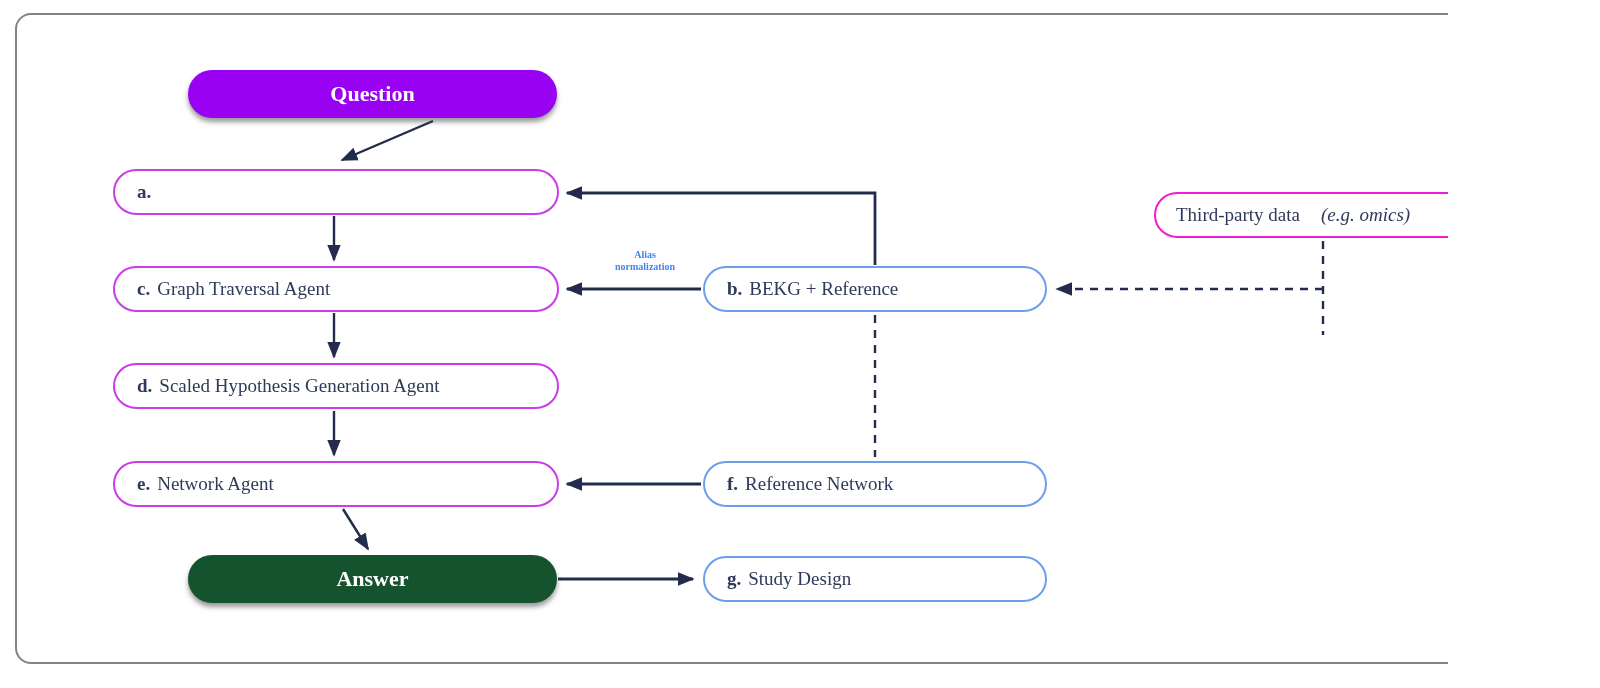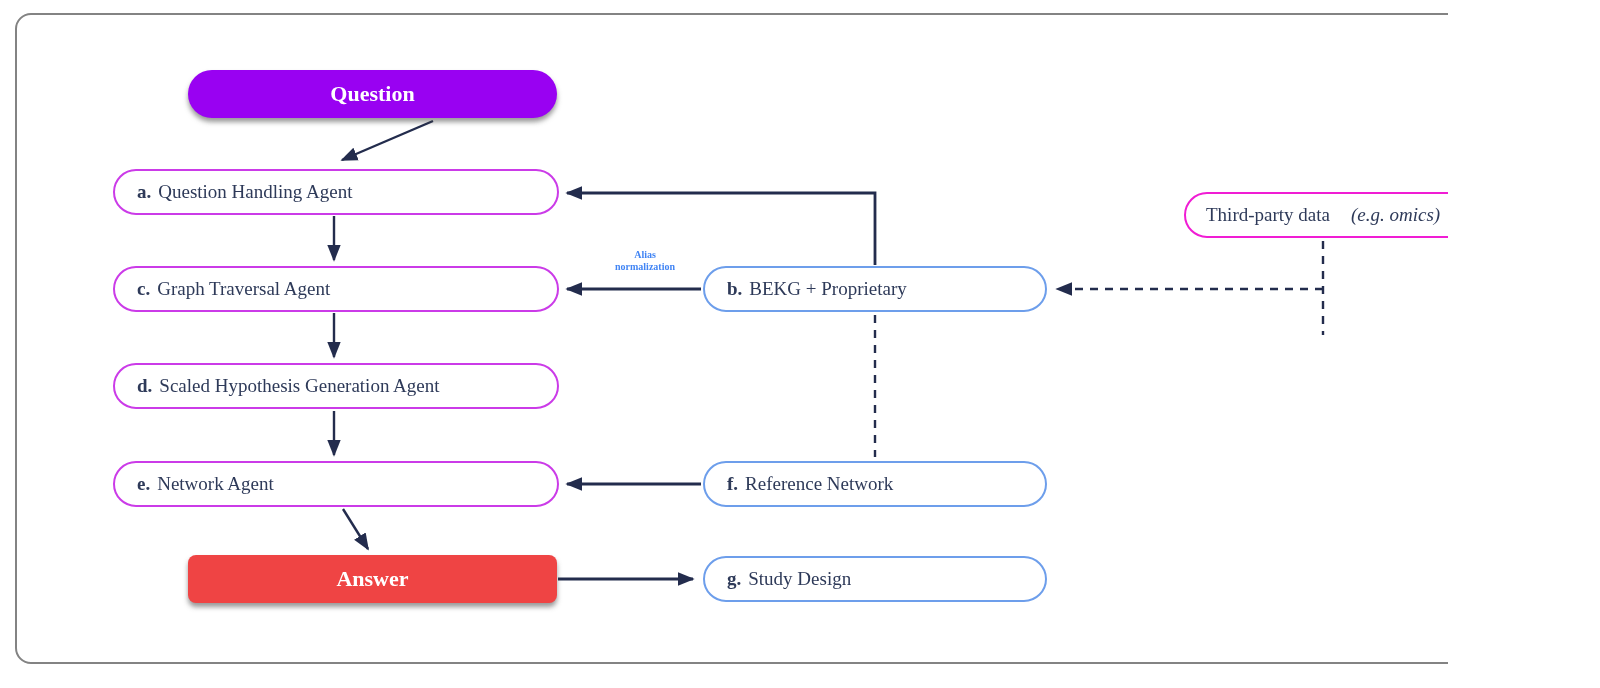--- a/index.html
+++ b/index.html
@@ -13,30 +13,30 @@
   }
   svg.connectors{position:absolute;left:0;top:0;width:1600px;height:688px;}
   .node{
     position:absolute;display:flex;align-items:center;box-sizing:border-box;
     background:#ffffff;border-radius:24px;font-size:19px;color:#2e3a59;
     padding-left:22px;white-space:nowrap;
   }
   .node .prefix{font-weight:bold;margin-right:7px;}
   .agent-node{border:2px solid #cb3be8;width:446px;height:46px;left:113px;}
   .resource-node{border:2px solid #6d9eeb;width:344px;height:46px;left:703px;}
-  .data-node{border:2px solid #f01dd4;width:323px;height:46px;left:1184px;padding-left:20px;}
+  .data-node{border:2px solid #f01dd4;width:323px;height:46px;left:1154px;padding-left:20px;}
   .data-node .ital{font-style:italic;margin-left:21px;}
   .pill{
     position:absolute;left:188px;width:369px;height:48px;border-radius:24px;
     display:flex;align-items:center;justify-content:center;
     color:#ffffff;font-weight:bold;font-size:22px;
     box-shadow:0 4px 5px rgba(70,70,70,0.55);
   }
   .pill-question{top:70px;background:#9901f2;}
-  .pill-answer{top:555px;background:#ef4444;border-radius:8px;}
+  .pill-answer{top:555px;background:#14532d;}
   .edge-label{
     position:absolute;left:575px;top:249px;width:140px;text-align:center;
     color:#4285f4;font-weight:bold;font-size:10px;line-height:1.15;
   }
 </style>
 </head>
 <body>
 
 <div class="stage">
   <div class="frame"></div>
@@ -70,42 +70,41 @@
 
     <line x1="875" y1="315" x2="875" y2="457" stroke="#232c4d" stroke-width="2.4" stroke-dasharray="8 7"></line>
   </svg>
 
   <div class="pill pill-question">
     <span>Question</span>
   </div>
 
   <div class="node agent-node" style="top:169px;">
     <span class="prefix">a.</span>
-    <span>Question Handling Agent</span>
   </div>
   <div class="node agent-node" style="top:266px;">
     <span class="prefix">c.</span>
     <span>Graph Traversal Agent</span>
   </div>
   <div class="node agent-node" style="top:363px;">
     <span class="prefix">d.</span>
     <span>Scaled Hypothesis Generation Agent</span>
   </div>
   <div class="node agent-node" style="top:461px;">
     <span class="prefix">e.</span>
     <span>Network Agent</span>
   </div>
 
   <div class="pill pill-answer">
     <span>Answer</span>
   </div>
 
   <div class="node resource-node" style="top:266px;">
     <span class="prefix">b.</span>
-    <span>BEKG + Proprietary</span>
+    <span>BEKG + Reference</span>
   </div>
   <div class="node resource-node" style="top:461px;">
     <span class="prefix">f.</span>
     <span>Reference Network</span>
   </div>
   <div class="node resource-node" style="top:556px;">
     <span class="prefix">g.</span>
     <span>Study Design</span>
   </div>
 

